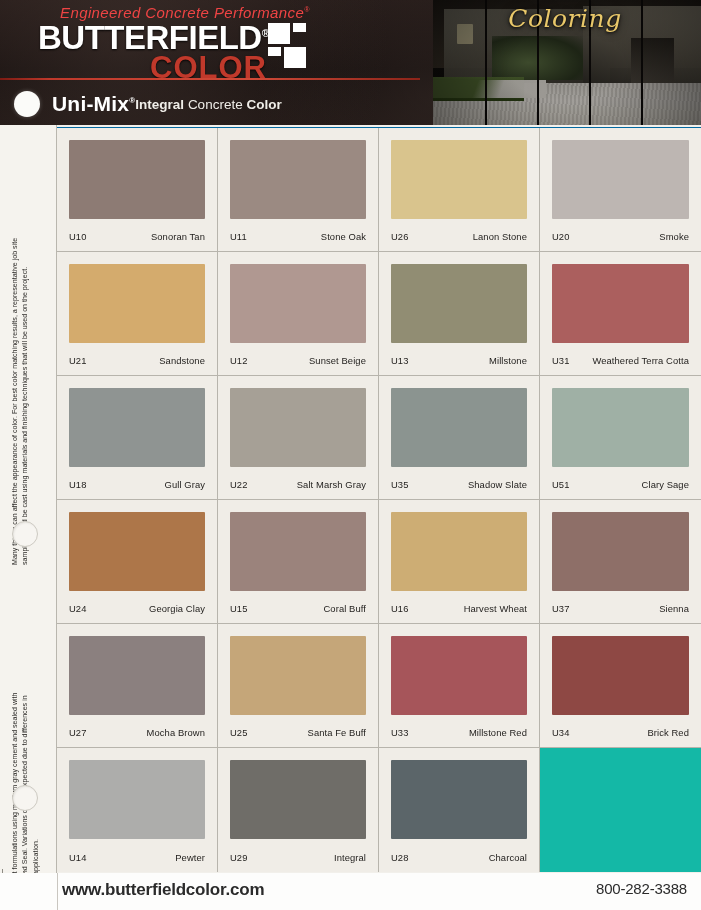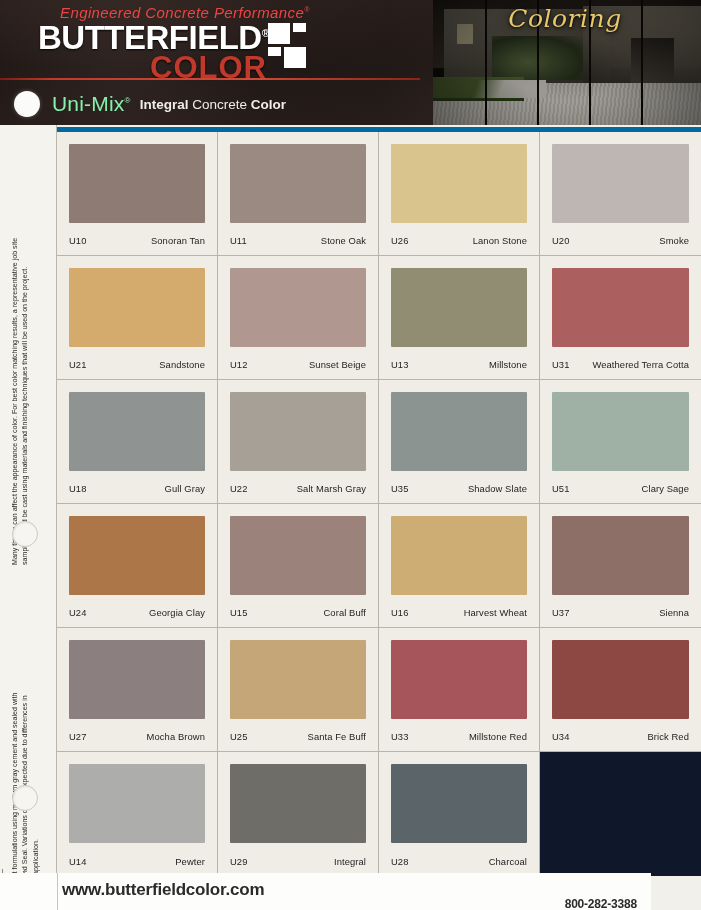--- a/index.html
+++ b/index.html
@@ -52,25 +52,25 @@
   #red-rule{
     position:absolute;left:0;top:78px;width:420px;height:2px;
     background:linear-gradient(90deg,#7d1b13 0%,#c0392b 12%,#d04a38 60%,#8d2419 100%);
   }
   #unimix-row{position:absolute;left:14px;top:88px;height:32px;display:flex;align-items:center;}
   #unimix-dot{
     width:26px;height:26px;border-radius:50%;background:#fbfbf9;
     margin-right:12px;flex:0 0 auto;box-shadow:0 0 4px rgba(255,255,255,.25);
   }
   #unimix-title{
-    color:#86efac;font-size:21px;letter-spacing:.2px;white-space:nowrap;
-    font-weight:400;
+    color:#ffffff;font-size:21px;letter-spacing:.2px;white-space:nowrap;
+    font-weight:700;
   }
   #unimix-title sup{font-size:8px;vertical-align:super;}
-  #unimix-sub{margin-left:9px;font-size:13.5px;color:#efede8;white-space:nowrap;}
+  #unimix-sub{font-size:13.5px;color:#efede8;white-space:nowrap;}
   #unimix-sub b{font-weight:bold;}
   
   #header-photo{
     position:absolute;right:0;top:0;width:268px;height:148px;overflow:hidden;
     background:
       linear-gradient(180deg,#0b0907 0%,#0d0b09 30%,#0b0908 100%);
   }
   #photo-scene{position:absolute;inset:0;}
   #ph-sky{position:absolute;left:0;top:0;width:100%;height:46%;
     background:linear-gradient(180deg,#1b1713 0%,#2a241d 100%);}
@@ -154,22 +154,22 @@
   .tab .tab-icon{
     position:absolute;left:1px;width:11px;height:9px;
     border:1px solid #3a3835;
     background:repeating-linear-gradient(90deg,#3a3835 0 1px,#f5f3ee 1px 3px);
   }
   #tab-concrete{top:744px;height:76px;}
   #tab-finishes{top:744px;height:76px;left:24px;}
   
   #chart{
     position:absolute;left:57px;top:127px;width:644px;height:744px;
-    background:#0f172a;
-    border-top:5px solid #0369a1;
+    background:#14b8a6;
+    border-top:1px solid #0369a1;
   }
   #grid{
     position:absolute;left:0;top:0;width:644px;height:744px;
     display:grid;
     grid-template-columns:repeat(4,1fr);
     grid-template-rows:repeat(6,1fr);
   }
   .cell{
     position:relative;
     border-right:1px solid #b7b4ac;
@@ -187,31 +187,31 @@
   }
   .cell-label{
     position:absolute;left:12px;right:12px;bottom:9px;
     display:flex;justify-content:space-between;align-items:baseline;
     font-size:9.4px;color:#1f1d1b;letter-spacing:.1px;
   }
   .code{font-size:9.4px;}
   .name{font-size:9.4px;text-align:right;}
   
   #footer{
-    position:absolute;left:0;top:873px;width:651px;height:37px;
+    position:absolute;left:0;top:873px;width:701px;height:37px;
     background:#fdfdfc;
     display:flex;align-items:center;
   }
   #footer-url{
     position:absolute;left:62px;top:7px;
     font-size:17px;font-weight:bold;color:#2b2b2b;letter-spacing:-.2px;
   }
   #footer-phone{
     position:absolute;right:14px;top:7px;
-    font-size:12px;font-weight:bold;color:#2b2b2b;letter-spacing:-.2px;margin-top:17px;
+    font-size:15px;font-weight:normal;color:#2b2b2b;letter-spacing:-.2px;
   }
   #footer-divider{
     position:absolute;left:57px;top:0;width:1px;height:37px;background:#c9c6c0;
   }
 </style>
 </head>
 <body>
 
 <div id="header">
   <div id="header-noise"></div>

